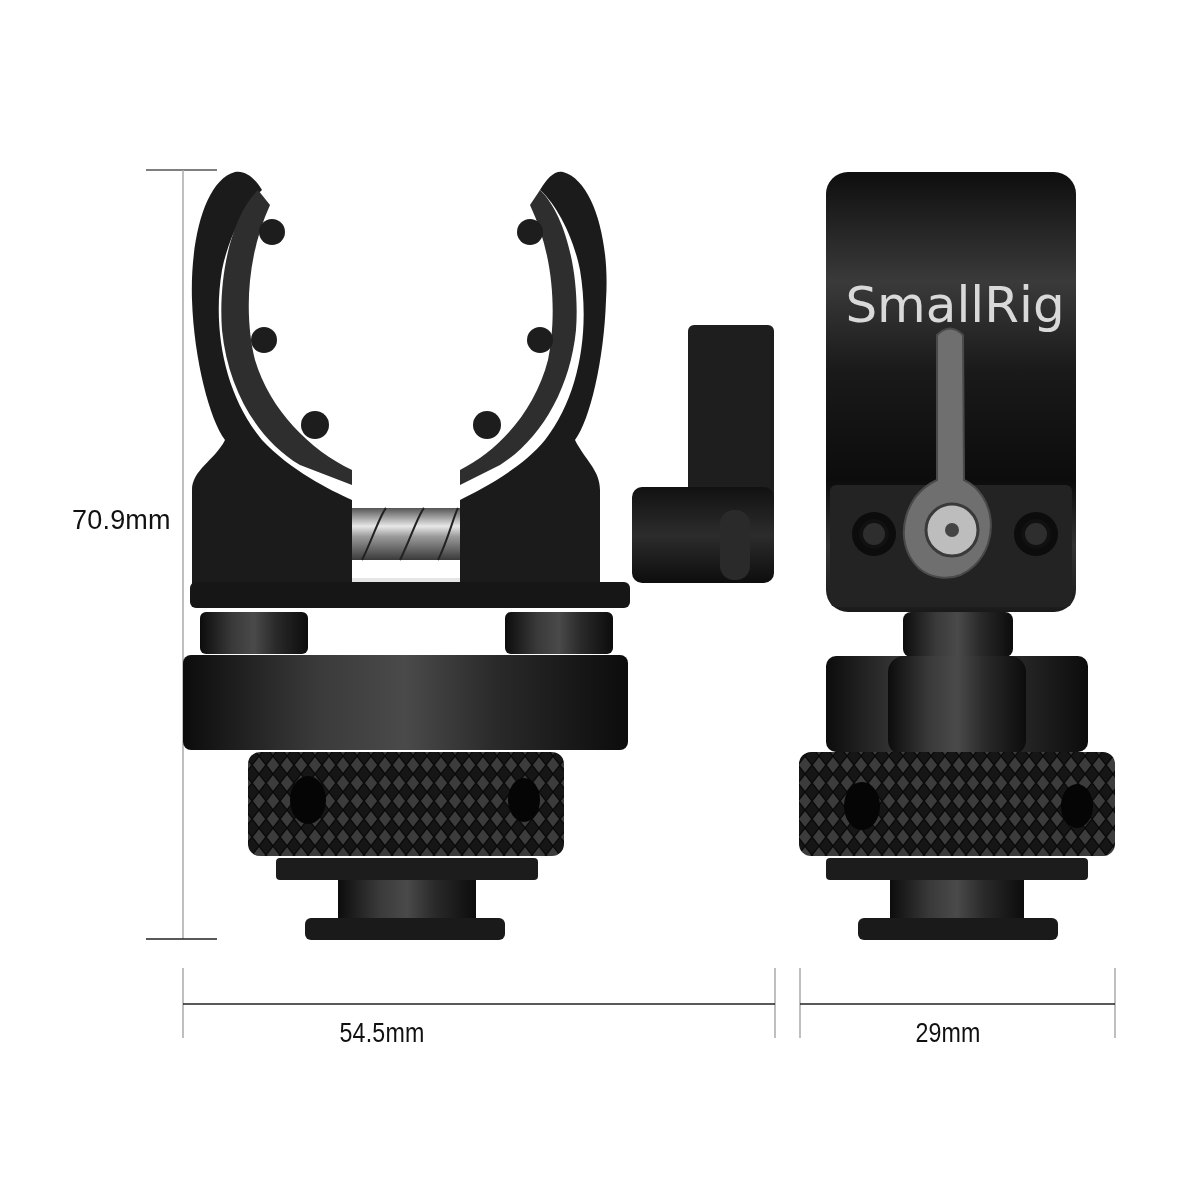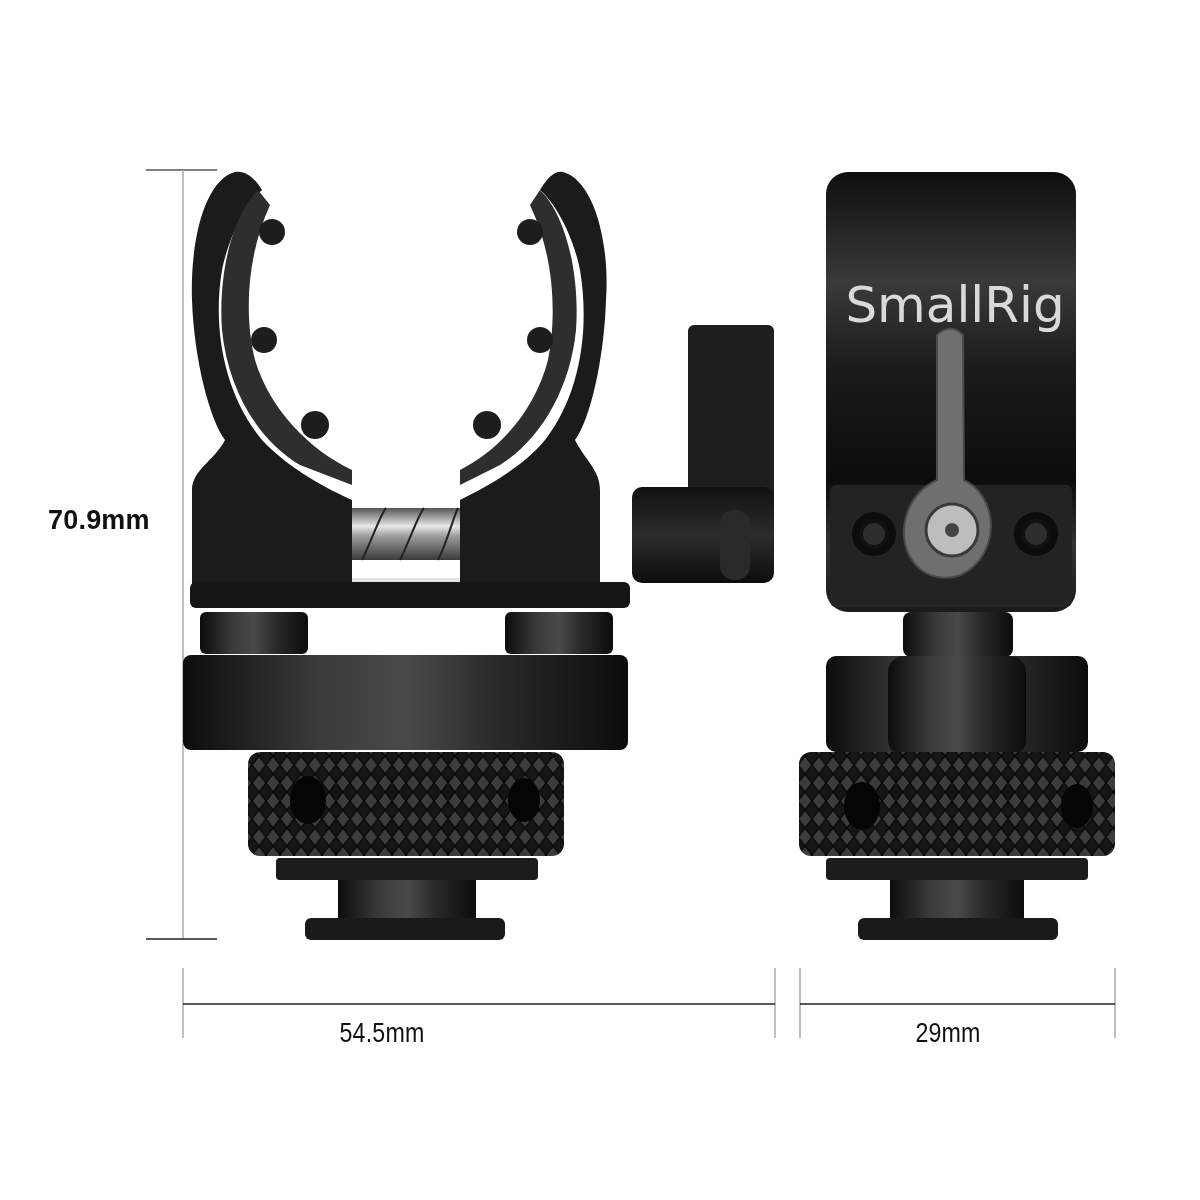--- a/index.html
+++ b/index.html
@@ -26,21 +26,21 @@
     <line x1="183" y1="1004" x2="775" y2="1004" stroke="#222" stroke-width="1.5"></line>
   </g>
 
   <g>
     <line x1="800" y1="968" x2="800" y2="1038" stroke="#aaa" stroke-width="1.5"></line>
     <line x1="1115" y1="968" x2="1115" y2="1038" stroke="#aaa" stroke-width="1.5"></line>
     <line x1="800" y1="1004" x2="1115" y2="1004" stroke="#222" stroke-width="1.5"></line>
   </g>
 </svg>
 
-<div class="dim-label" style="left:48px; top:505px;font-weight:bold;">70.9mm</div>
+<div class="dim-label" style="left:72px; top:505px;">70.9mm</div>
 <div class="dim-label narrow" style="left:322px; top:1018px; width:120px; text-align:center;">54.5mm</div>
 <div class="dim-label narrow" style="left:898px; top:1018px; width:100px; text-align:center;">29mm</div>
 
 <svg width="1200" height="1200">
   <defs>
     <linearGradient id="metalH" x1="0" y1="0" x2="1" y2="0">
       <stop offset="0" stop-color="#0c0c0c"></stop>
       <stop offset="0.3" stop-color="#3a3a3a"></stop>
       <stop offset="0.5" stop-color="#4a4a4a"></stop>
       <stop offset="0.7" stop-color="#2a2a2a"></stop>

